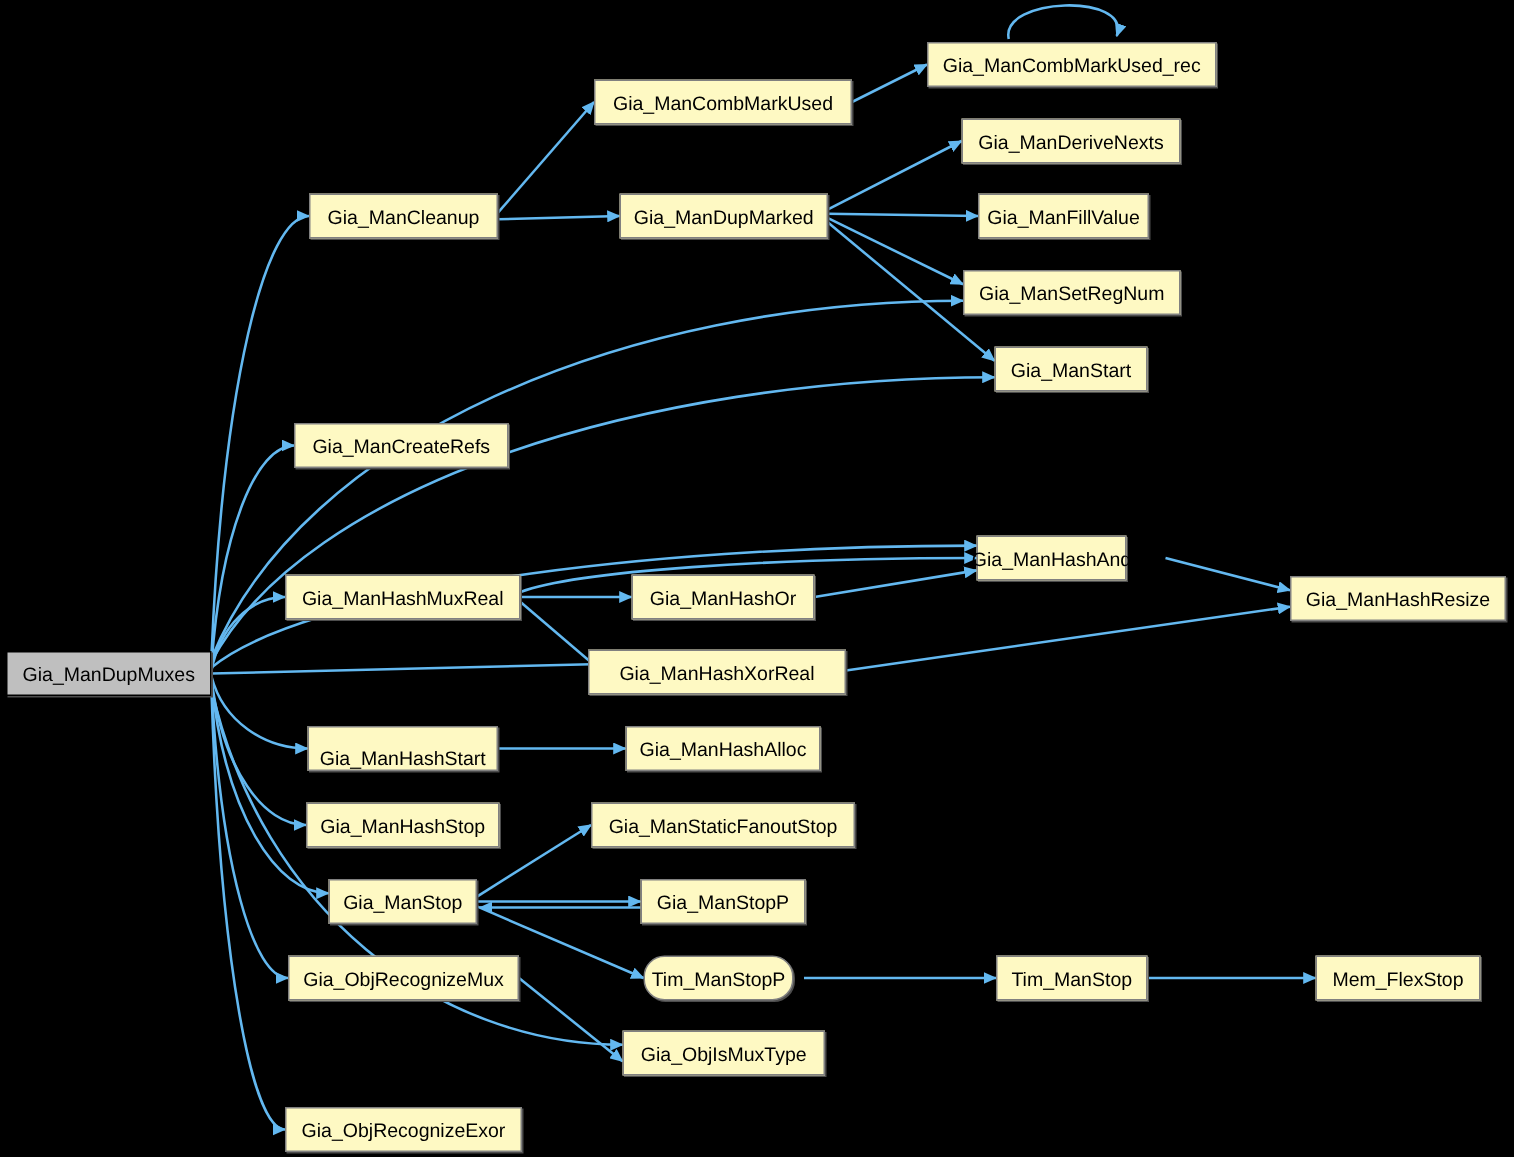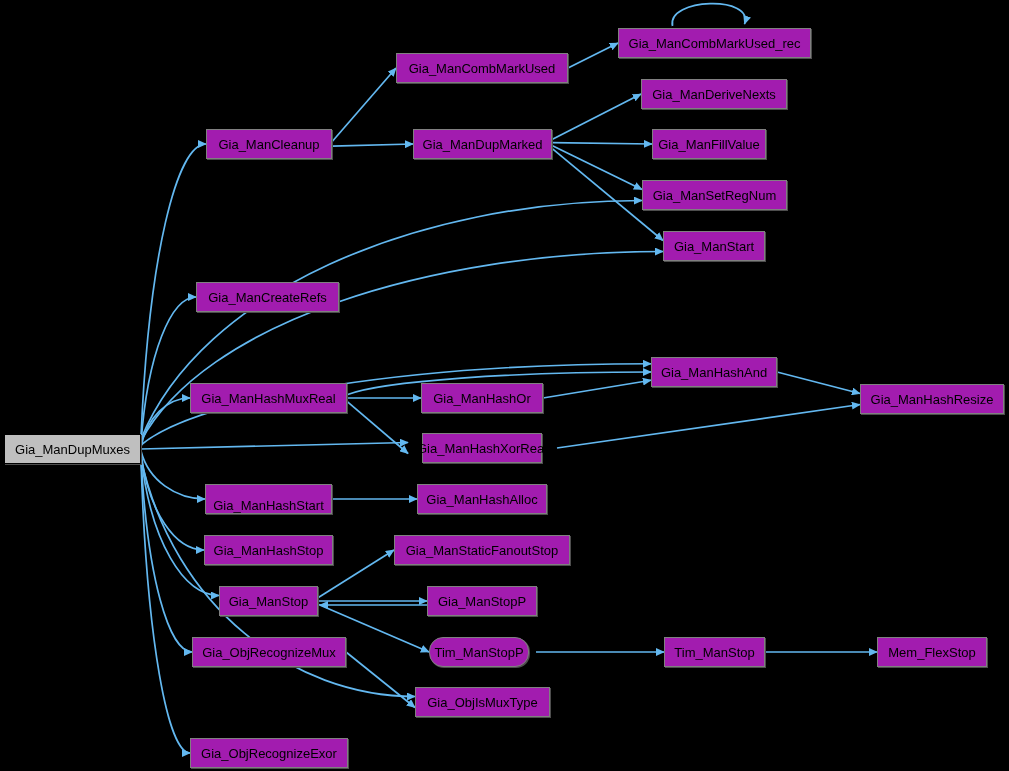--- a/index.html
+++ b/index.html
@@ -23,21 +23,21 @@
     width: 1009px;
     height: 771px;
     pointer-events: none;
   }
   .node {
     position: absolute;
     box-sizing: border-box;
     display: flex;
     align-items: center;
     justify-content: center;
-    background: #a21caf;
+    background: #fef9c3;
     border: 1px solid #808080;
     box-shadow: 1px 1px 0 0 #4d4d4d;
     color: #000000;
     font-size: 13px;
     font-family: "Liberation Sans", sans-serif;
     white-space: nowrap;
     letter-spacing: 0px;
     cursor: pointer;
     height: 30px;
   }
@@ -119,36 +119,36 @@
       </div>
       <div class="node" style="left: 642px; top: 180px; width: 145px;">
         <span class="node-label">Gia_ManSetRegNum</span>
       </div>
       <div class="node" style="left: 663px; top: 231px; width: 102px;">
         <span class="node-label">Gia_ManStart</span>
       </div>
       <div class="node" style="left: 196px; top: 282px; width: 143px; align-items: center;">
         <span class="node-label">Gia_ManCreateRefs</span>
       </div>
-      <div class="node" style="left: 651px; top: 357px; width: 126px;">
+      <div class="node" style="left: 651px; top: 357px; width: 100px;">
         <span class="node-label">Gia_ManHashAnd</span>
       </div>
       <div class="node" style="left: 860px; top: 384px; width: 144px;">
         <span class="node-label">Gia_ManHashResize</span>
       </div>
       <div class="node" style="left: 190px; top: 383px; width: 157px;">
         <span class="node-label">Gia_ManHashMuxReal</span>
       </div>
       <div class="node" style="left: 421px; top: 383px; width: 122px;">
         <span class="node-label">Gia_ManHashOr</span>
       </div>
       <div class="node highlight" style="left: 4px; top: 434px; width: 137px;">
         <span class="node-label">Gia_ManDupMuxes</span>
       </div>
-      <div class="node" style="left: 422px; top: 433px; width: 120px;">
+      <div class="node" style="left: 392px; top: 433px; width: 172px;">
         <span class="node-label">Gia_ManHashXorReal</span>
       </div>
       <div class="node" style="left: 205px; top: 484px; width: 127px; align-items: flex-end;">
         <span class="node-label">Gia_ManHashStart</span>
       </div>
       <div class="node" style="left: 417px; top: 484px; width: 130px;">
         <span class="node-label">Gia_ManHashAlloc</span>
       </div>
       <div class="node" style="left: 394px; top: 535px; width: 176px;">
         <span class="node-label">Gia_ManStaticFanoutStop</span>

